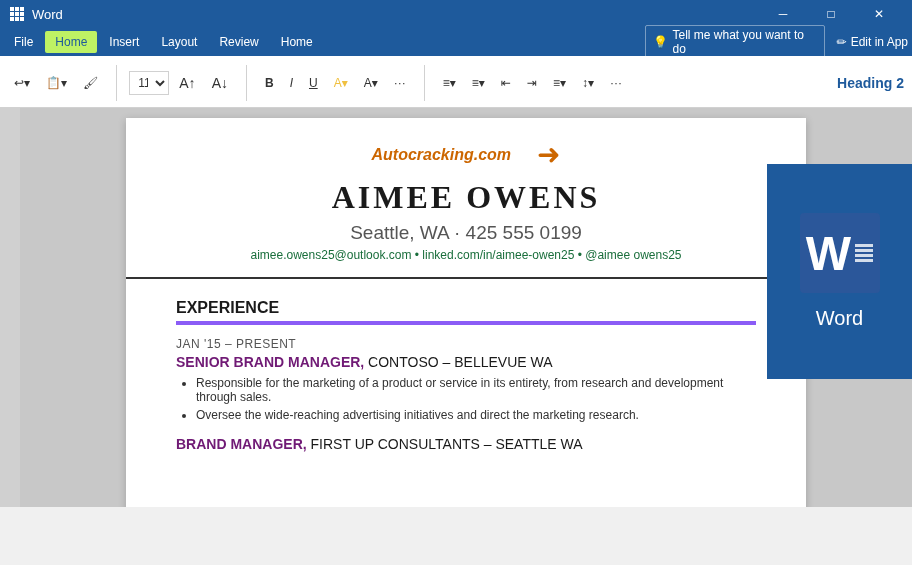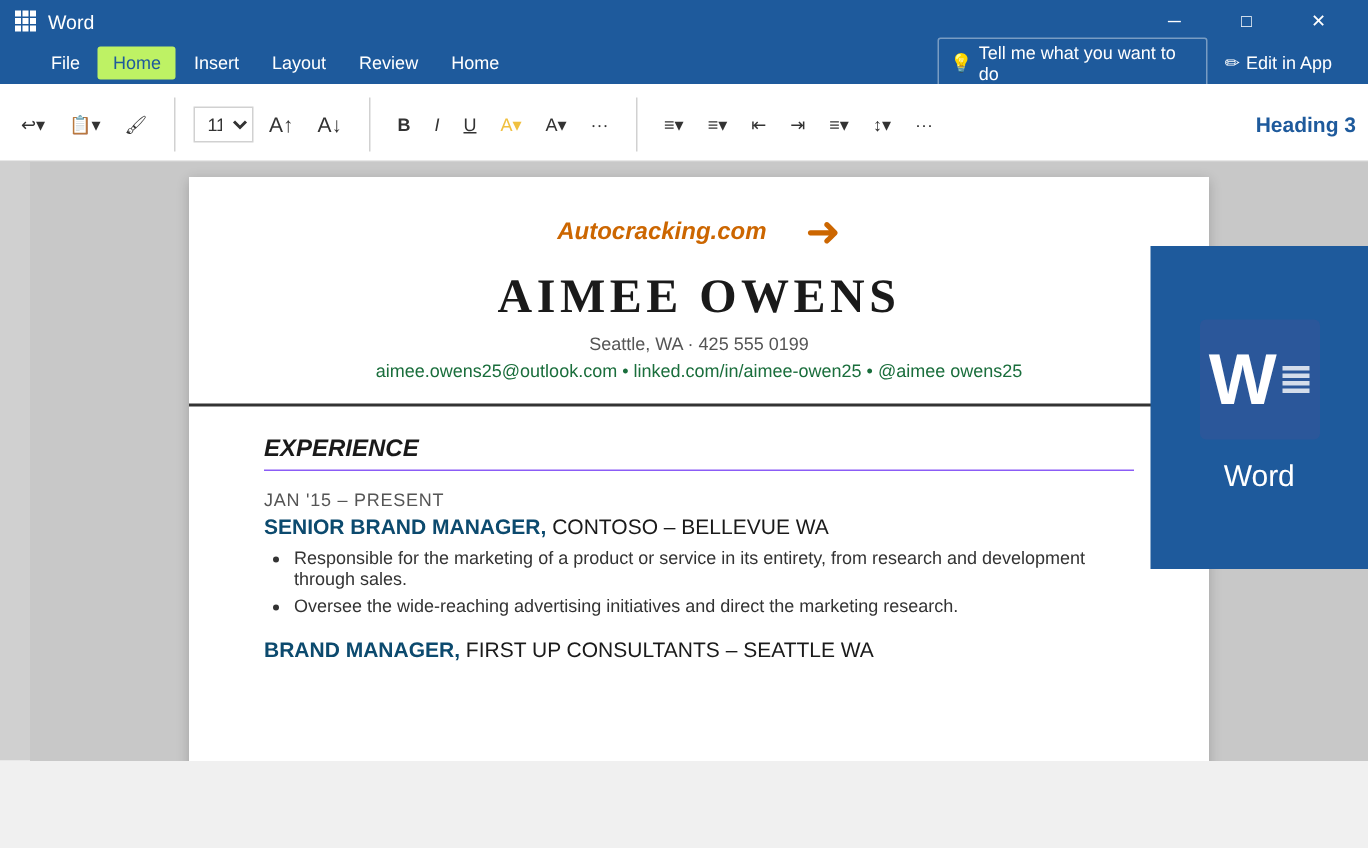--- a/index.html
+++ b/index.html
@@ -46,21 +46,21 @@
       font-size: 12px;
       cursor: pointer;
     }
 
     
     .menu-bar {
       background: #1e5a9c;
       height: 28px;
       display: flex;
       align-items: center;
-      padding: 0 24px;
+      padding: 0 4px;
       gap: 2px;
     }
     .menu-item {
       padding: 4px 10px;
       color: white;
       font-size: 12px;
       cursor: pointer;
       border-radius: 2px;
     }
     .menu-item.active { background: #bef264; color: #1e5a9c; }
@@ -216,59 +216,58 @@
     }
     .resume-name {
       font-size: 32px;
       font-weight: bold;
       letter-spacing: 3px;
       color: #1a1a1a;
       font-family: Georgia, serif;
       margin-bottom: 6px;
     }
     .resume-location {
-      font-size: 12px;
+      font-size: 19px;
       color: #555;
       margin-bottom: 4px;
     }
     .resume-contact {
       font-size: 12px;
       color: #1a6e3c;
     }
 
     
     .resume-body {
       padding: 20px 50px;
     }
     .section-title {
       font-size: 16px;
       font-weight: bold;
       margin-bottom: 12px;
       color: #1a1a1a;
-      border-bottom: 1px solid #8b5cf6;
+      border-bottom: 4px solid #8b5cf6;
       padding-bottom: 4px;
       text-transform: uppercase;
-      font-style: italic;
     }
     .job-date {
       font-size: 12px;
       color: #555;
       margin-bottom: 3px;
       font-style: normal;
       text-transform: uppercase;
       letter-spacing: 0.5px;
     }
     .job-title-line {
       font-size: 14px;
       margin-bottom: 6px;
       color: #1a1a1a;
     }
     .job-title-bold {
       font-weight: bold;
-      color: #0c4a6e;
+      color: #701a75;
     }
     .bullet-list {
       padding-left: 20px;
       margin-bottom: 14px;
     }
     .bullet-list li {
       font-size: 12px;
       color: #333;
       margin-bottom: 4px;
       list-style-type: disc;
@@ -372,21 +371,21 @@
     <div class="ribbon-separator"></div>
     <div class="ribbon-group">
       <button class="ribbon-btn">≡▾</button>
       <button class="ribbon-btn">≡▾</button>
       <button class="ribbon-btn">⇤</button>
       <button class="ribbon-btn">⇥</button>
       <button class="ribbon-btn">≡▾</button>
       <button class="ribbon-btn">↕▾</button>
       <button class="ribbon-btn">···</button>
     </div>
-    <span class="heading-label">Heading 3</span>
+    <span class="heading-label">Heading 2</span>
   </div>
 
   <div class="content-area">
 
     <div class="word-overlay">
       <div class="word-icon-inner">
         <div style="display:flex;align-items:center;gap:2px;">
           <span class="word-w">W</span>
           <div style="display:flex;flex-direction:column;gap:2px;margin-left:2px;">
             <div style="width:18px;height:3px;background:rgba(255,255,255,0.8);"></div>

